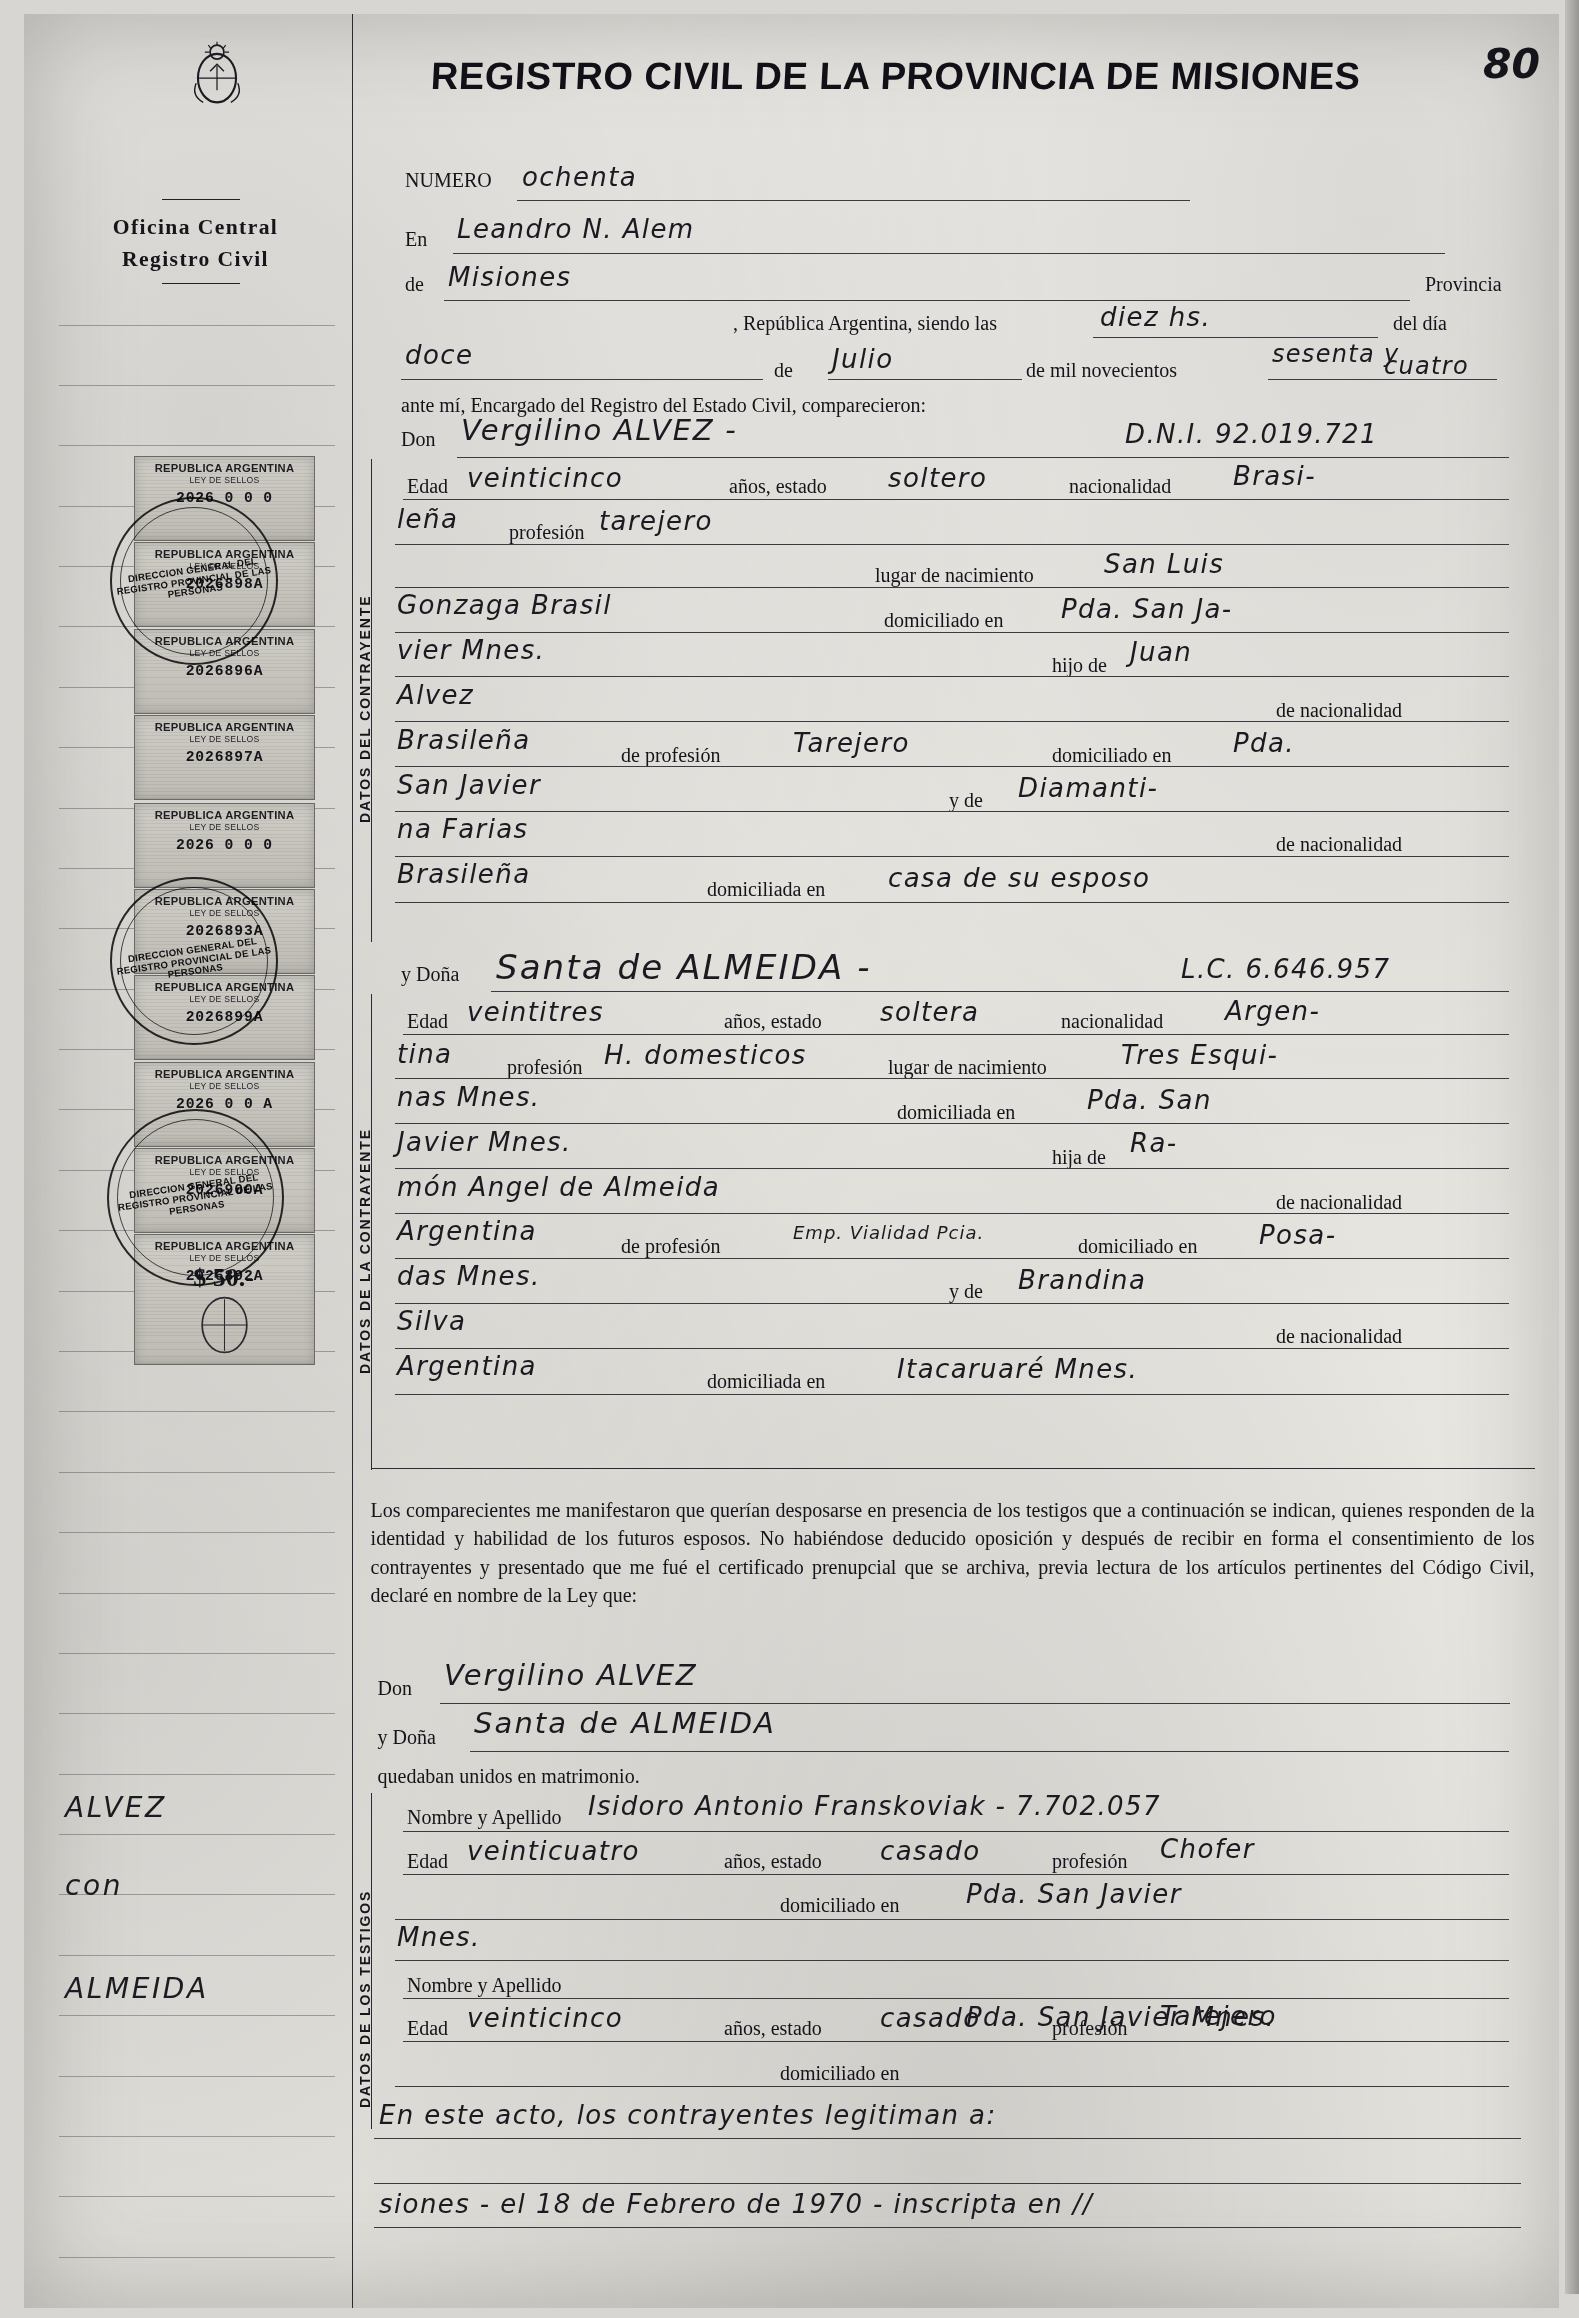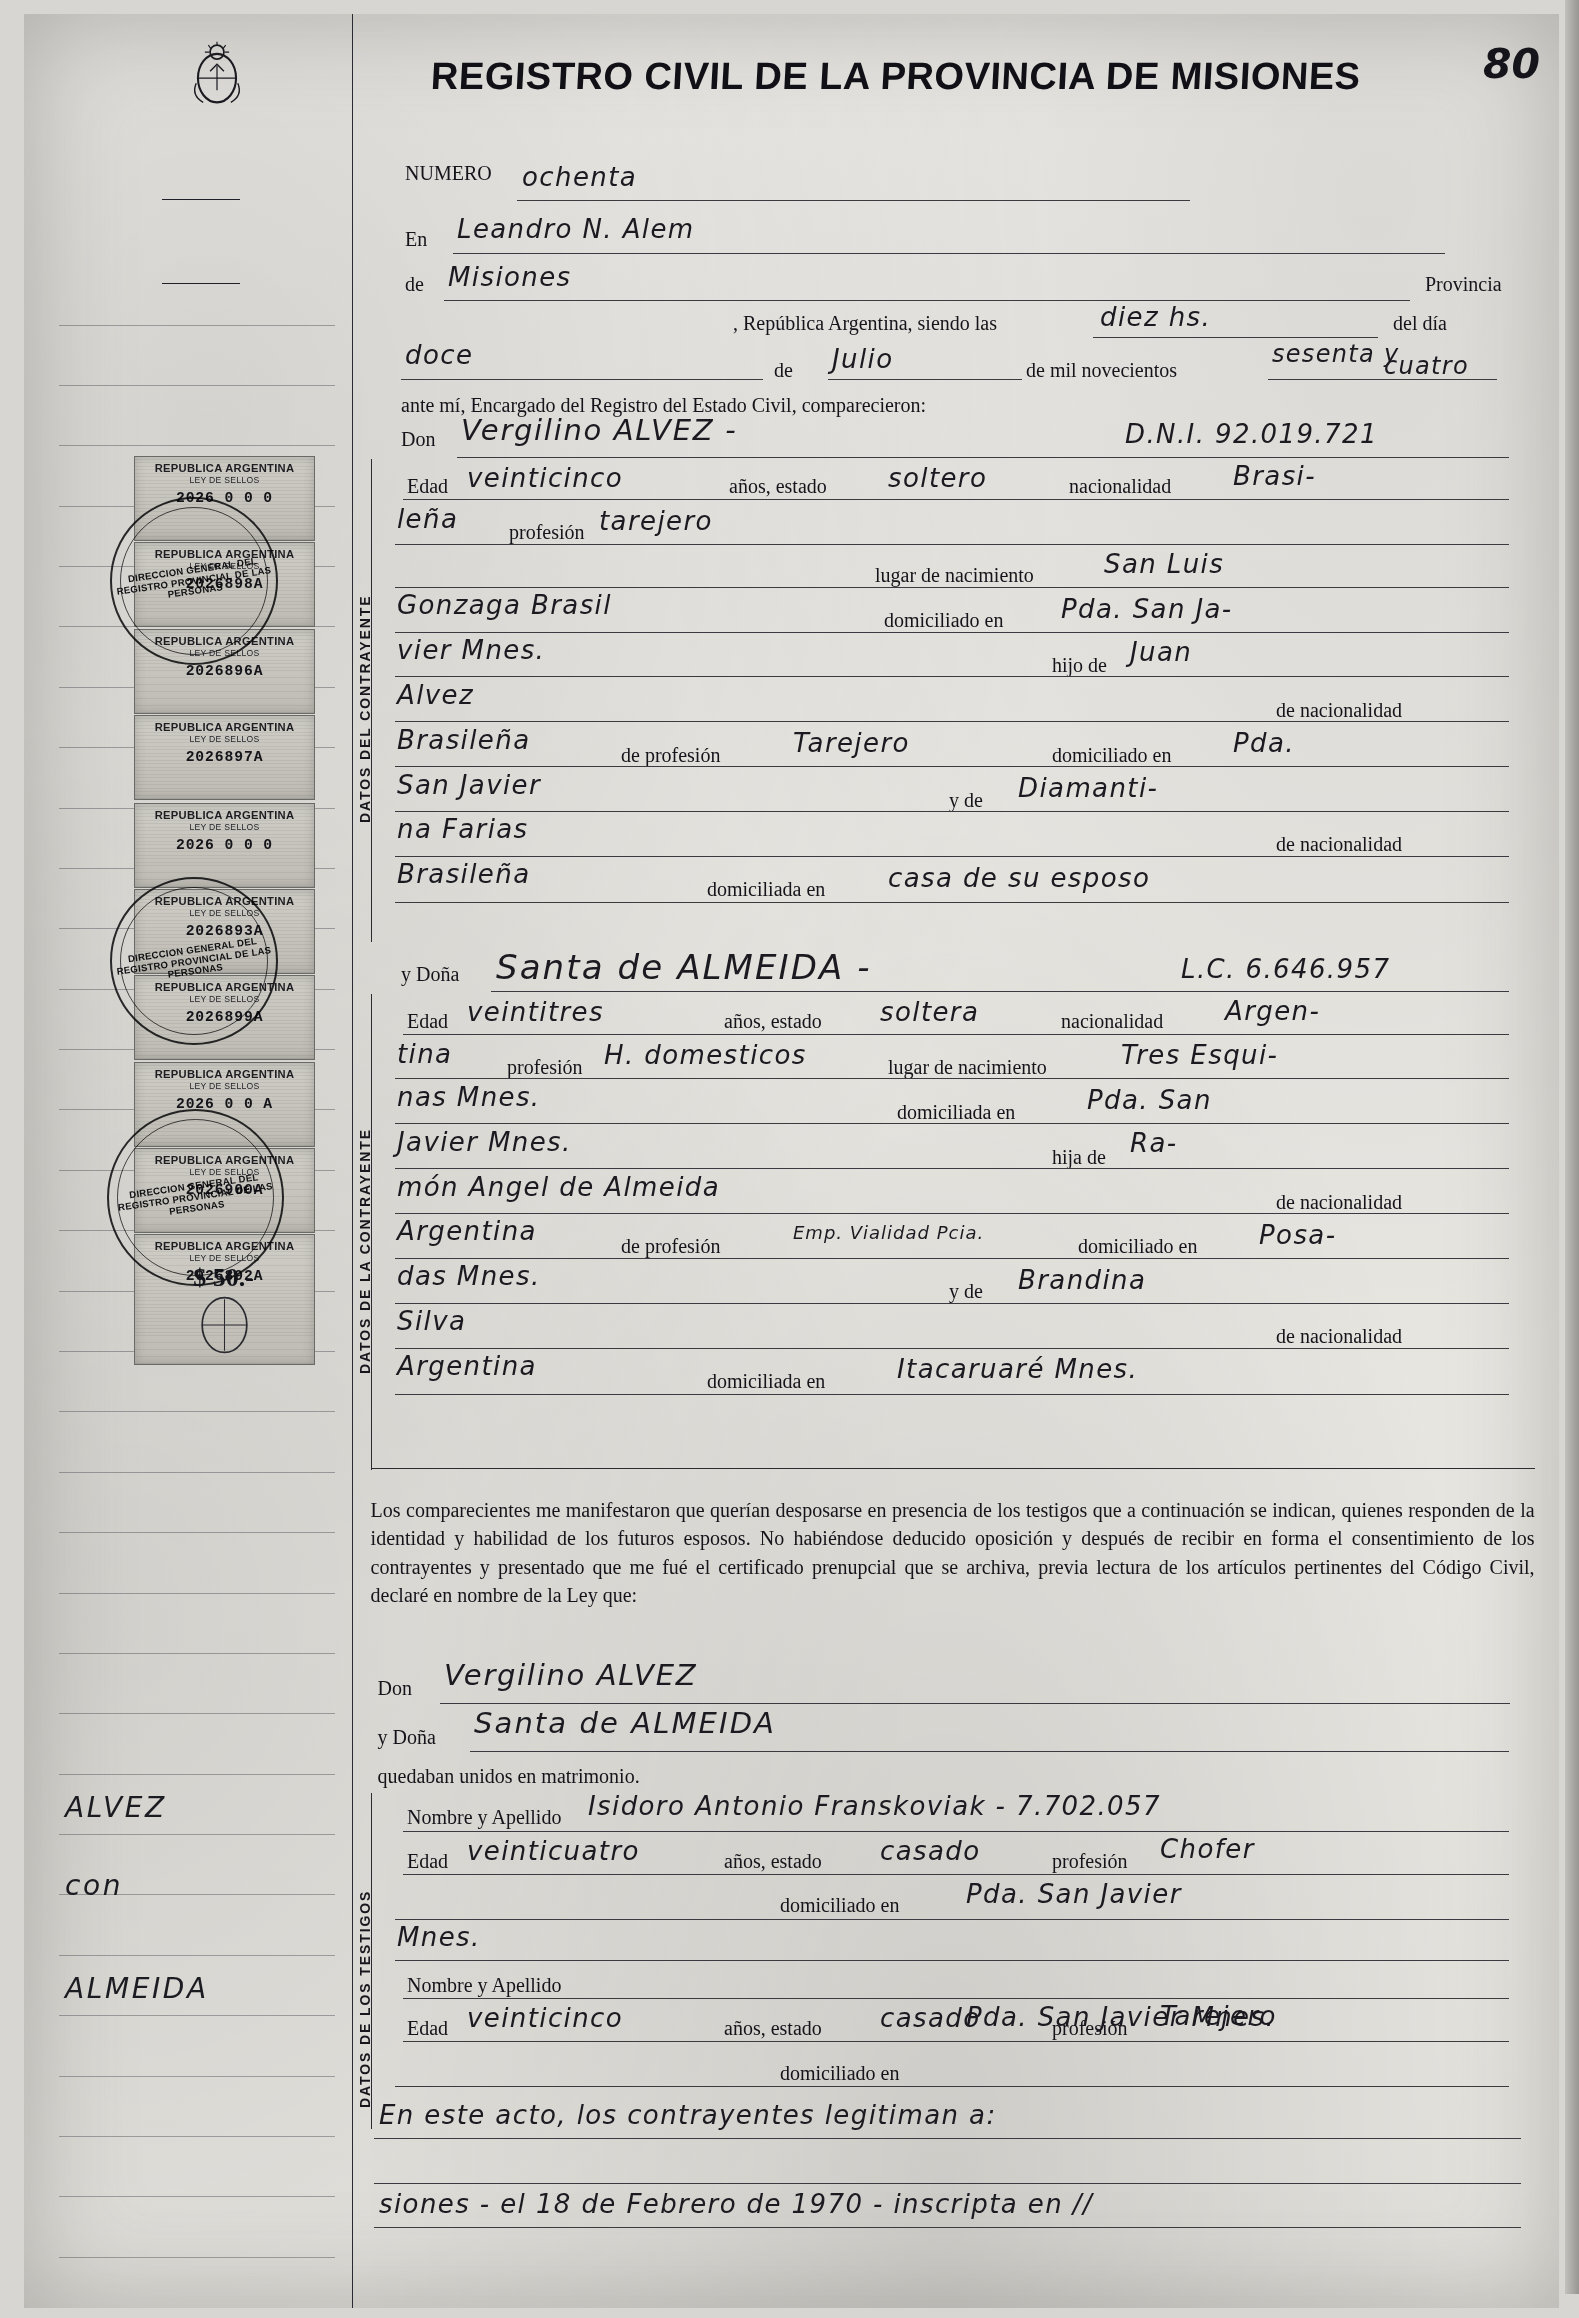--- a/index.html
+++ b/index.html
@@ -171,20 +171,24 @@
         <circle cx="38" cy="14" r="8" fill="none" stroke="#1a1a20" stroke-width="2"></circle>
         <g stroke="#1a1a20" stroke-width="1.3">
           <path d="M38 2 v5M28 6 l3 4M48 6 l-3 4M24 14 h5M47 14 h5"></path>
         </g>
         <path d="M14 50 q-6 14 8 22" fill="none" stroke="#1a1a20" stroke-width="1.6"></path>
         <path d="M62 50 q6 14 -8 22" fill="none" stroke="#1a1a20" stroke-width="1.6"></path>
       </svg>
     </div>
 
     <div id="divider1"></div>
+    <div id="ofic">
+      <div>Oficina  Central</div>
+      <div>Registro  Civil</div>
+    </div>
     <div id="divider2"></div>
 
     <div class="lrule" style="top:311px"></div>
     <div class="lrule" style="top:371px"></div>
     <div class="lrule" style="top:431px"></div>
     <div class="lrule" style="top:492px"></div>
     <div class="lrule" style="top:552px"></div>
     <div class="lrule" style="top:612px"></div>
     <div class="lrule" style="top:673px"></div>
     <div class="lrule" style="top:733px"></div>
@@ -298,21 +302,21 @@
     <div class="leftHand" style="left:41px;top:1958px">ALMEIDA</div>
   </div>
 
   <div id="vdiv"></div>
 
   <div id="form">
 
     <div id="bigtitle">REGISTRO CIVIL DE LA PROVINCIA DE MISIONES</div>
     <div id="folio">80</div>
 
-    <div class="lbl" style="left:43px;top:148px">NUMERO</div>
+    <div class="lbl" style="left:43px;top:155px">NUMERO</div>
     <div class="hw hw30" style="left:160px;top:148px">ochenta</div>
     <div class="rule" style="left:155px;top:186px;width:673px"></div>
 
     <div class="lbl" style="left:43px;top:214px">En</div>
     <div class="hw hw30" style="left:95px;top:200px">Leandro N. Alem</div>
     <div class="rule" style="left:91px;top:239px;width:992px"></div>
 
     <div class="lbl" style="left:43px;top:259px">de</div>
     <div class="hw hw30" style="left:86px;top:248px">Misiones</div>
     <div class="lbl" style="left:1063px;top:259px">Provincia</div>

